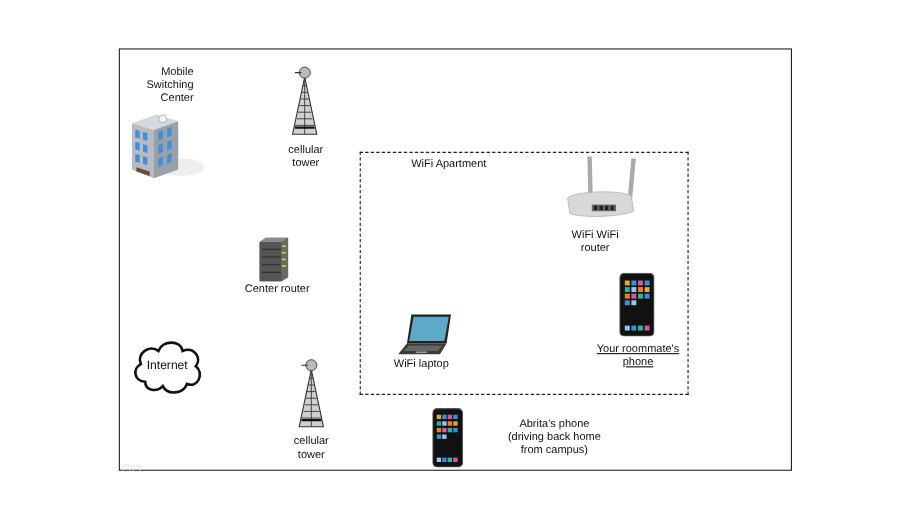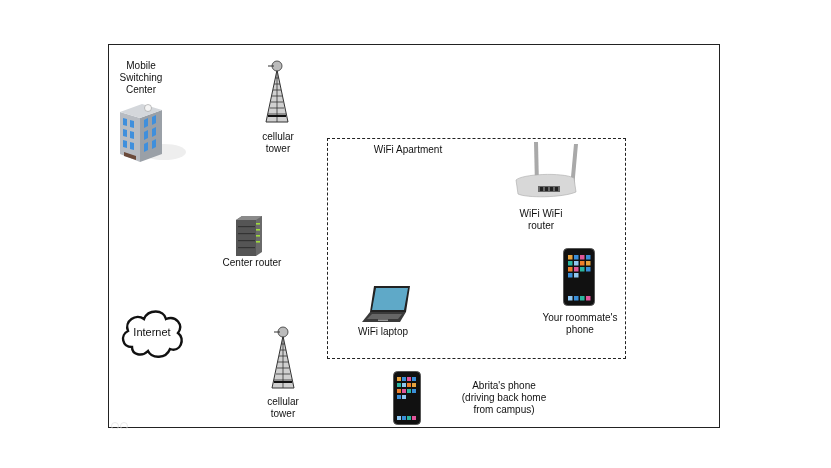--- a/index.html
+++ b/index.html
@@ -14,21 +14,21 @@
   .corner-mark { position: absolute; left: 110px; top: 421px; width: 24px; height: 8px; }
 </style>
 </head>
 <body>
 
 <div class="frame"></div>
 
 <div class="apt"></div>
 <div class="lbl" style="left:360px; top:144px; width:96px;">WiFi Apartment</div>
 
-<div class="lbl" style="left:106px; top:60px; width:70px;">Mobile
+<div class="lbl" style="left:106px; top:60px; width:70px;text-align:right;">Mobile
 Switching
 Center</div>
 <svg class="icon" style="left:112px; top:102px;" width="76" height="60" viewBox="0 0 76 60">
   <ellipse cx="52" cy="50" rx="22" ry="8" fill="#eeeeee"></ellipse>
   <polygon points="8,10 28,16 28,60 8,52" fill="#b8bcc2"></polygon>
   <polygon points="28,16 50,8 50,52 28,60" fill="#9aa0a7"></polygon>
   <polygon points="8,10 30,2 50,8 28,16" fill="#d4d7db"></polygon>
   <circle cx="36" cy="6" r="3.5" fill="#f4f4f4" stroke="#999" stroke-width="0.6"></circle>
   <g fill="#3f8fdc">
     <polygon points="11,16 15,17 15,24 11,23"></polygon>
@@ -176,19 +176,19 @@
       <rect x="17" y="19" width="4.5" height="4.5" fill="#2bb5a0"></rect>
       <rect x="23" y="19" width="4.5" height="4.5" fill="#3a8fd9"></rect>
     <rect x="5" y="25" width="4.5" height="4.5" fill="#3a8fd9"></rect>
       <rect x="11" y="25" width="4.5" height="4.5" fill="#8fc7f0"></rect>
     <rect x="5" y="48" width="4.5" height="4.5" fill="#8fc7f0"></rect>
       <rect x="11" y="48" width="4.5" height="4.5" fill="#3a8fd9"></rect>
       <rect x="17" y="48" width="4.5" height="4.5" fill="#2bb5a0"></rect>
       <rect x="23" y="48" width="4.5" height="4.5" fill="#e0569a"></rect>
   </g>
 </svg>
-<div class="lbl" style="left:534px; top:312px; width:92px;">Your roommate's
+<div class="lbl" style="left:534px; top:312px; width:92px;text-decoration:underline;">Your roommate's
 phone</div>
 
 <svg class="corner-mark" viewBox="0 0 24 8">
   <circle cx="5" cy="5" r="3.5" fill="none" stroke="#e2e2e2" stroke-width="0.8"></circle>
   <circle cx="14" cy="5" r="3.5" fill="none" stroke="#e2e2e2" stroke-width="0.8"></circle>
 </svg>
 
 </body></html>

